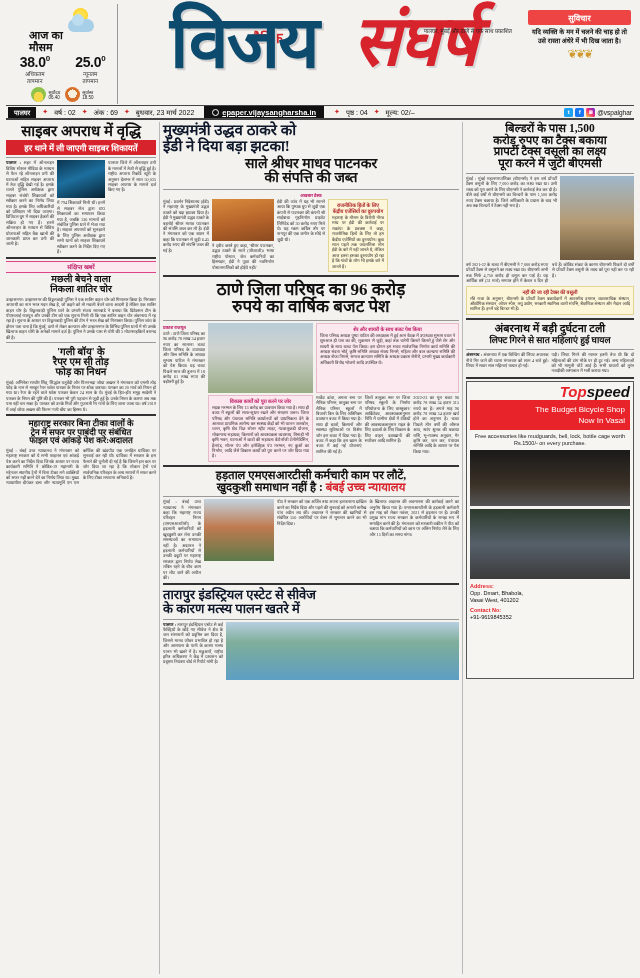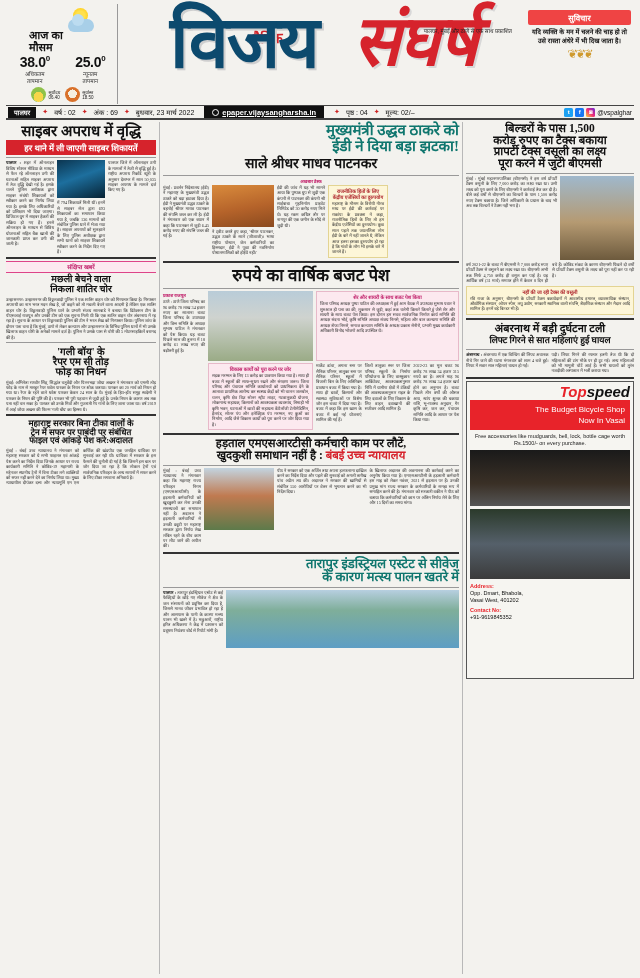--- a/index.html
+++ b/index.html
@@ -90,22 +90,22 @@
   
   .content { flex:1; display:flex; gap:3px; margin-top:2px; }
   .col-l { width:150px; flex:0 0 150px; }
   .col-c { flex:1; }
   .col-r { width:168px; flex:0 0 168px; }
   .vrule { width:1px; background:#b8b8b8; }
 
   
   .hl-black { font-family:"Liberation Serif", serif; font-weight:bold; color:#111;
       text-align:center; line-height:1.02; }
-  .hl-red { font-family:"Liberation Serif", serif; font-weight:bold; color:#0f766e;
-      text-align:right; line-height:1.05; }
+  .hl-red { font-family:"Liberation Serif", serif; font-weight:bold; color:#0f172a;
+      text-align:left; line-height:1.05; }
   .redbar { background:#d6232c; color:#fff; font-weight:bold; text-align:center;
       font-family:"Liberation Serif", serif; }
   .hr-th { border-top:2px solid #333; margin:2px 0; }
   .hr-tn { border-top:1px solid #999; margin:2px 0; }
 
   
   .body-txt { font-size:4.2px; line-height:5.4px; color:#2a2a2a; text-align:justify;
       font-family:"Liberation Serif", serif; }
   .cols2 { column-count:2; column-gap:4px; }
   .lead { font-weight:bold; color:#111; }
@@ -293,40 +293,42 @@
     <div class="vrule"></div>
 
     <div class="col-c">
 
       <div class="hl-red" style="font-size:15px;padding:1px 0;">
         <div>मुख्यमंत्री उद्धव ठाकरे को</div>
         <div>ईडी ने दिया बड़ा झटका!</div>
       </div>
       <div class="hl-black" style="font-size:14px;padding:1px 0 2px;">
         <div>साले श्रीधर माधव पाटनकर</div>
+        <div>की संपत्ति की जब्त</div>
       </div>
       <div class="hr-tn"></div>
       <div class="byline">अखबार डेस्क</div>
 
       <div style="display:flex;gap:3px;">
         <div class="body-txt" style="width:46px;">मुंबई : प्रवर्तन निदेशालय (ईडी) ने महाराष्ट्र के मुख्यमंत्री उद्धव ठाकरे को बड़ा झटका दिया है। ईडी ने मुख्यमंत्री उद्धव ठाकरे के बहनोई श्रीधर माधव पाटनकर की संपत्ति जब्त कर ली है। ईडी ने मंगलवार को एक बयान में कहा कि पाटनकर से जुड़ी 6.45 करोड़ रुपए की संपत्ति जब्त की गई है।</div>
         <div style="width:62px;">
           <div class="photo ph-uddhav" style="height:42px;"></div>
           <div class="body-txt" style="margin-top:2px;">ने ट्वीट करते हुए कहा, 'श्रीधर पाटनकर, उद्धव ठाकरे के साले (जीजाजी)। भाषा राष्ट्रीय पोस्टल, जेल कर्मचारियों का हिस्सदार, ईडी ने पूछा की नवनिर्माण पोस्टलमालिकों को होईये नहीं।'</div>
         </div>
         <div class="body-txt" style="width:48px;">ईडी की जांच में यह भी सामने आया कि पुष्पक ग्रुप से जुड़ी एक कंपनी से पाटनकर की कंपनी श्री साईबाबा गृहनिर्माण प्राइवेट लिमिटेड को 30 करोड़ रुपए मिले थे। यह रकम कथित तौर पर नागपुर की एक जमीन के सौदे से जुड़ी थी।</div>
         <div class="tintbox-y" style="width:60px;">
           <div class="box-h box-h-y">राजनीतिक हितों के लिए केंद्रीय एजेंसियों का दुरुपयोग</div>
           <div class="body-txt">महाराष्ट्र के मौसम के विरोधी नीरव मध्य पर ईडी की कार्रवाई पर राकांपा के प्रवक्ता ने कहा, राजनीतिक हितों के लिए तो हम केंद्रीय एजेंसियों का दुरुपयोग। कुछ साल पहले तक जयललिता लोग ईडी के बारे में नहीं जानते थे, लेकिन आज इतना इसका दुरुपयोग हो रहा है कि गांवों के लोग भी इसके बारे में जानते हैं।</div>
         </div>
       </div>
 
       <div class="hr-th" style="margin-top:3px;"></div>
 
       <div class="hl-black" style="font-size:17px;padding:2px 0;">
+        <div>ठाणे जिला परिषद का 96 करोड़</div>
         <div>रुपये का वार्षिक बजट पेश</div>
       </div>
       <div class="hr-tn"></div>
 
       <div style="display:flex;gap:3px;">
         <div style="width:42px;">
           <div class="byline" style="text-align:left;">प्रकाश राजपूत</div>
           <div class="body-txt">ठाणे : ठाणे जिला परिषद का 96 करोड़ 78 लाख 34 हजार रुपए का सालाना बजट जिला परिषद के उपाध्यक्ष और वित्त समिति के अध्यक्ष सुभाष पाटिल ने मंगलवार को पेश किया। यह बजट पिछले साल की तुलना में 18 करोड़ 61 लाख रुपए की बढ़ोतरी हुई है।</div>
         </div>
         <div style="flex:1;">

